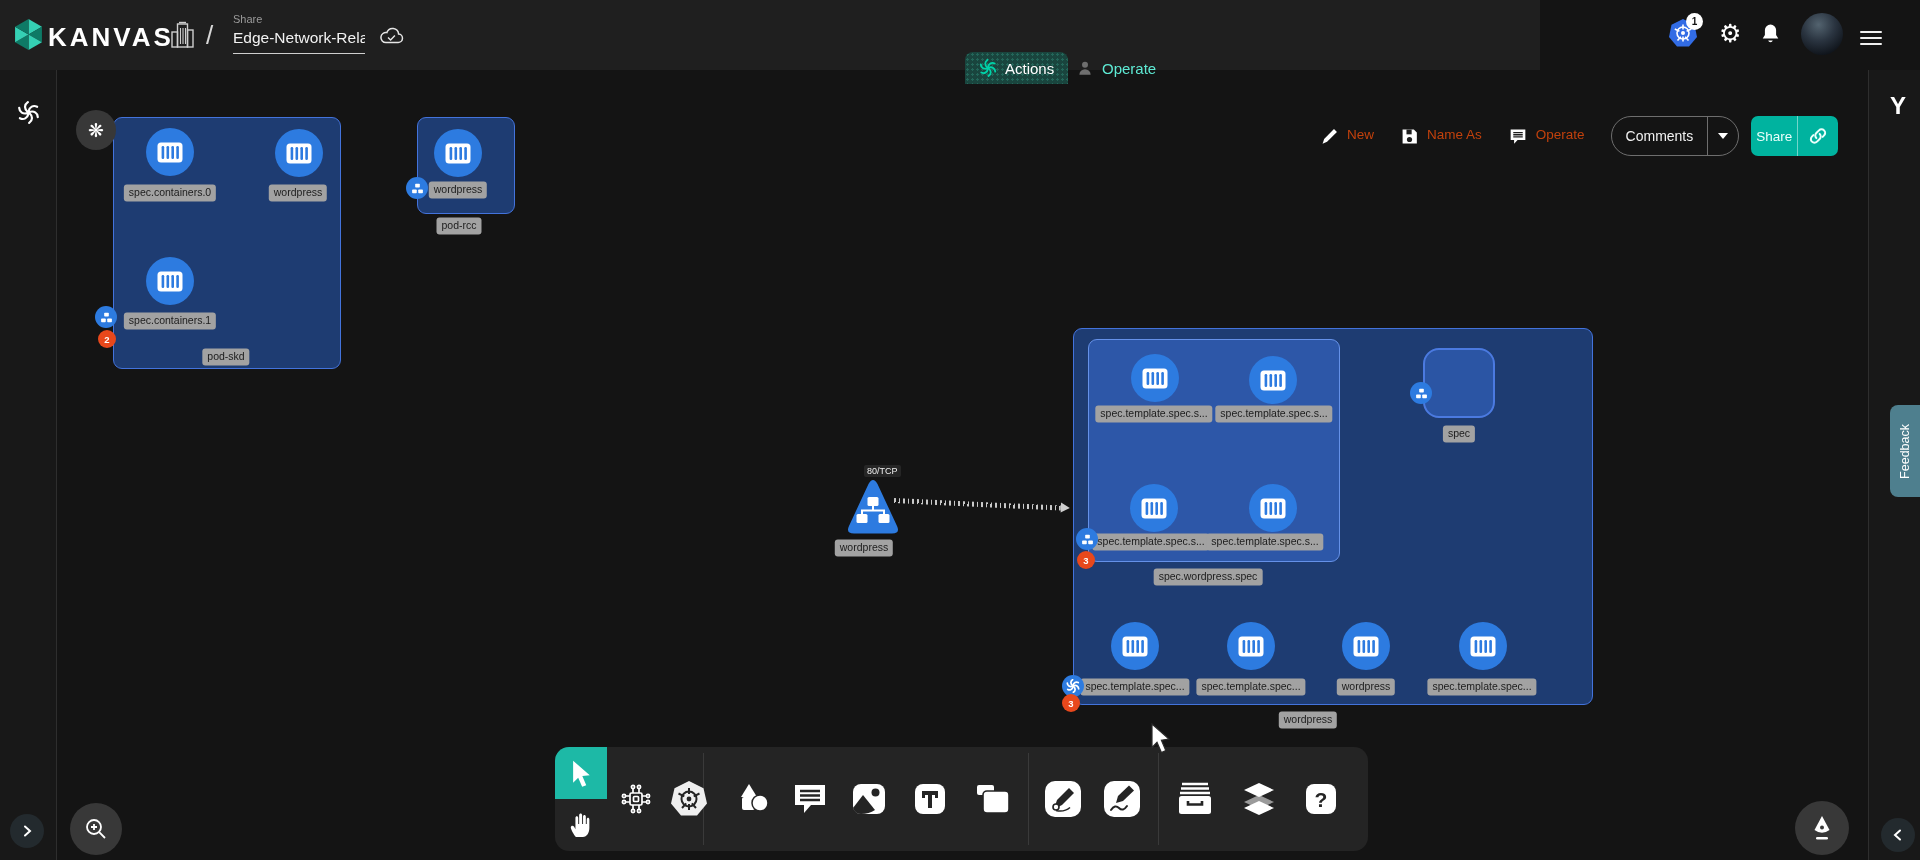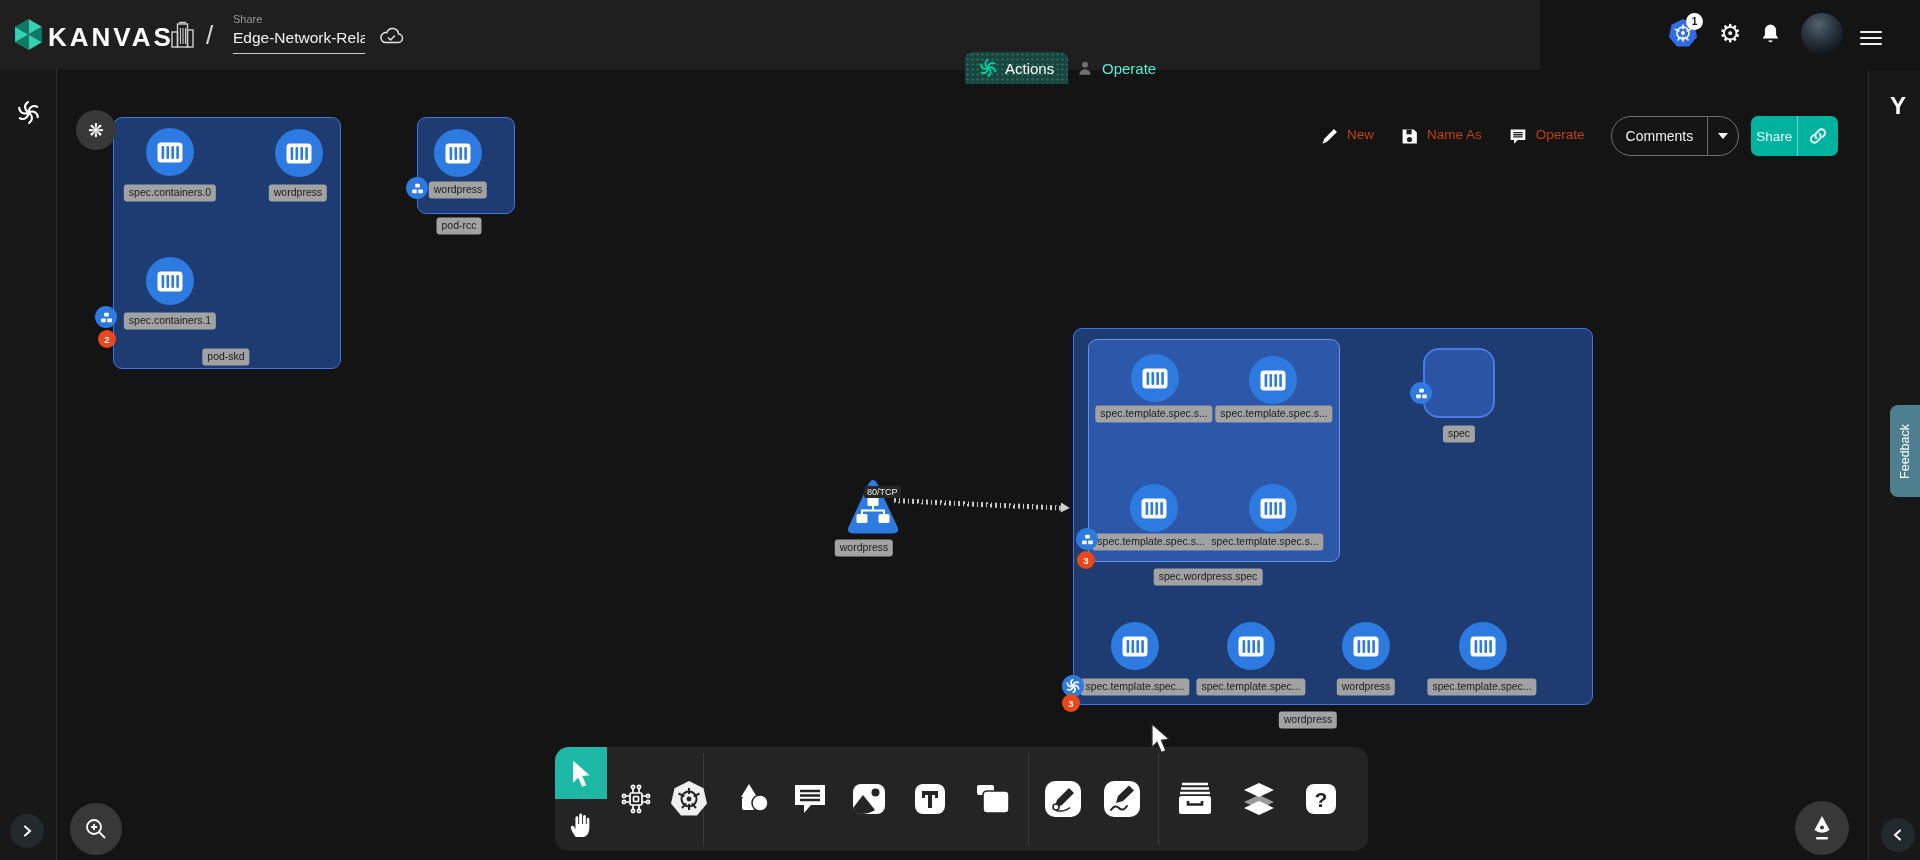--- a/index.html
+++ b/index.html
@@ -277,21 +277,21 @@
           <rect x="4.5" y="2" width="5" height="4" rx="0.8" fill="#fff"></rect>
           <rect x="1.2" y="8" width="5" height="4" rx="0.8" fill="#fff"></rect>
           <rect x="7.8" y="8" width="5" height="4" rx="0.8" fill="#fff"></rect>
         </svg>
       </div>
       <div class="badge count" style="left: 1086px; top: 560px;">3</div>
       <div class="edge" style="left: 894px; top: 495px; width: 176.182px; height: 10px; transform: rotate(2.60256deg);">
         <span class="ticks"></span>
         <span class="arrow"></span>
       </div>
-      <div class="edge-chip" style="left: 864px; top: 486px;">80/TCP</div>
+      <div class="edge-chip" style="left: 864px; top: 465px;">80/TCP</div>
       <div class="node" style="left: 146px; top: 128px;">
         <svg width="26" height="21" viewBox="0 0 26 21">
           <rect x="0.5" y="0.5" width="25" height="20" rx="3.5" fill="#ffffff"></rect>
           <rect x="4.6" y="4" width="2.6" height="13" rx="1.2" fill="#2d7be0"></rect>
           <rect x="9.5" y="4" width="2.6" height="13" rx="1.2" fill="#2d7be0"></rect>
           <rect x="14.4" y="4" width="2.6" height="13" rx="1.2" fill="#2d7be0"></rect>
           <rect x="19.3" y="4" width="2.6" height="13" rx="1.2" fill="#2d7be0"></rect>
         </svg>
       </div>
       <div class="chip" style="left: 170px; top: 193px;">spec.containers.0</div>

